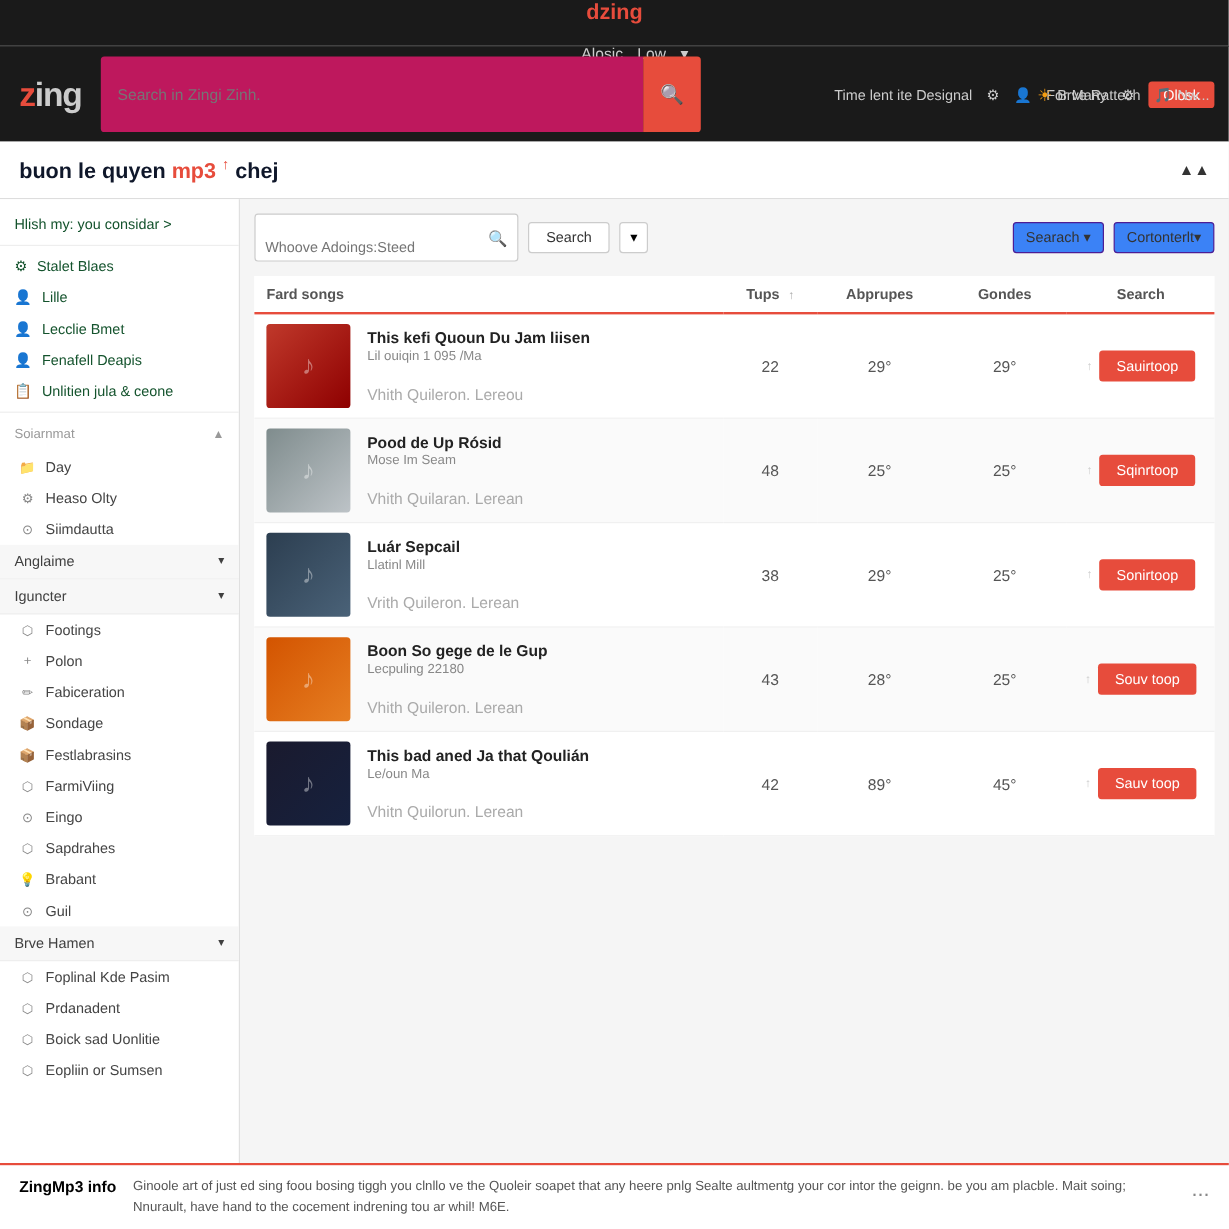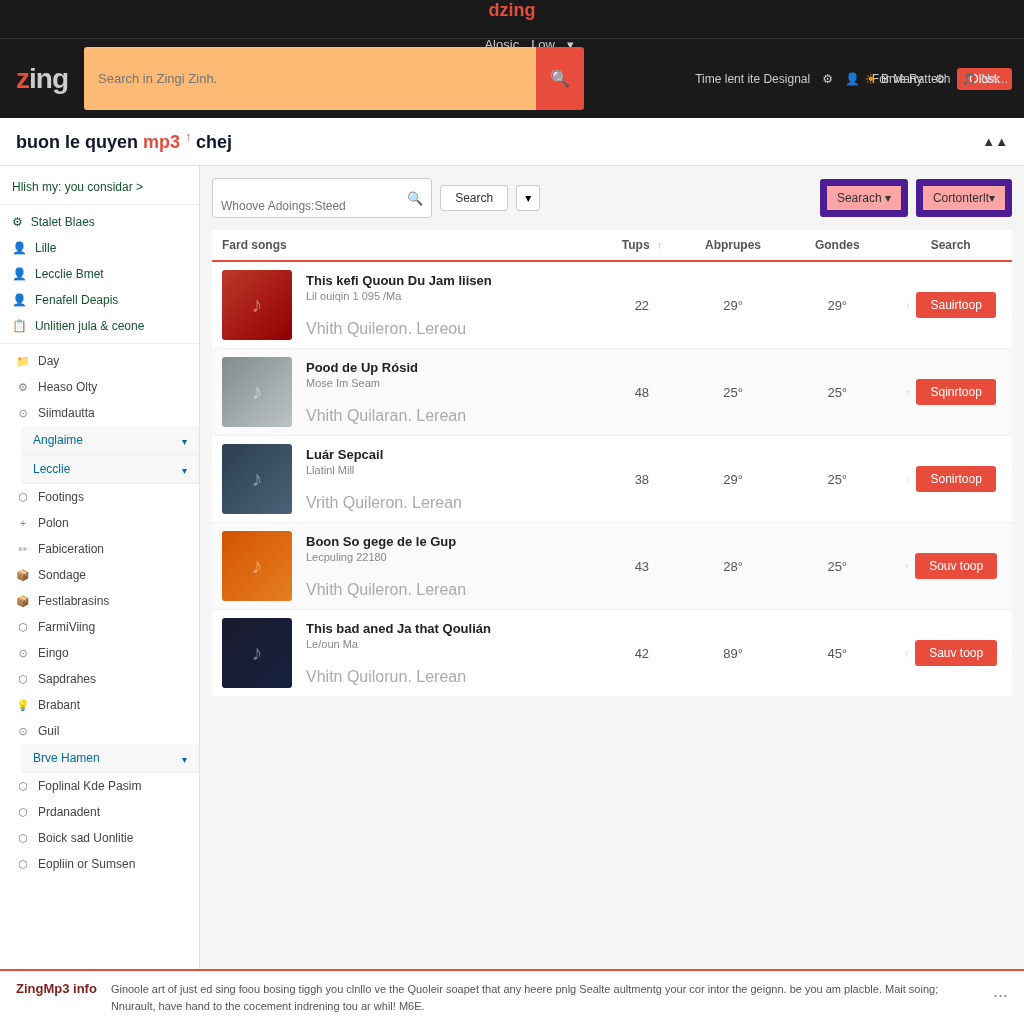--- a/index.html
+++ b/index.html
@@ -56,21 +56,21 @@
       flex: 1;
       display: flex;
       max-width: 500px;
     }
     .search-bar input {
       flex: 1;
       padding: 24px 14px;
       border: none;
       border-radius: 3px 0 0 3px;
       font-size: 13px;
-      background: #fdba74;
+      background: #be185d;
       outline: none;
     }
     .search-bar button {
       background: #e74c3c;
       border: none;
       padding: 8px 14px;
       color: white;
       cursor: pointer;
       border-radius: 0 3px 3px 0;
       font-size: 16px;
@@ -126,28 +126,27 @@
       cursor: pointer;
       display: flex;
       align-items: center;
       gap: 8px;
     }
     .sidebar-item .icon { color: #888; font-size: 11px; width: 14px; text-align: center; }
 
     .sidebar-nav-item {
       padding: 7px 12px;
       font-size: 12px;
-      color: #0369a1;
-      cursor: pointer;
-      display: flex;
-      align-items: flex-end;
+      color: #404040;
+      cursor: pointer;
+      display: flex;
+      align-items: flex-start;
       justify-content: space-between;
       background: #f7f7f7;
       border-bottom: 1px solid #eee;
-      margin-left: 21px;
     }
     .sidebar-top-item {
       padding: 6px 12px;
       font-size: 12px;
       color: #14532d;
       cursor: pointer;
       display: flex;
       align-items: center;
       gap: 8px;
     }
@@ -195,22 +194,22 @@
     .filter-dropdown-btn {
       background: #fff;
       border: 1px solid #ccc;
       padding: 5px 8px;
       border-radius: 3px;
       cursor: pointer;
       font-size: 12px;
     }
     .filter-right { margin-left: auto; display: flex; gap: 8px; }
     .filter-right-btn {
-      background: #fca5a5;
-      border: 7px solid #4c1d95;
+      background: #3b82f6;
+      border: 1px solid #4c1d95;
       padding: 5px 10px;
       border-radius: 3px;
       cursor: pointer;
       font-size: 12px;
       color: #333;
       display: flex;
       align-items: center;
       gap: 4px;
     }
 
@@ -243,21 +242,21 @@
       background: #ccc;
       display: flex;
       align-items: center;
       justify-content: center;
       font-size: 11px;
       color: #888;
     }
     .song-info { padding-left: 4px; }
     .song-title { font-weight: bold; font-size: 13px; color: #222; }
     .song-artist { font-size: 11px; color: #888; margin-top: 2px; }
-    .song-subtitle { font-size: 16px; color: #aaa; margin-top: 18px; }
+    .song-subtitle { font-size: 13px; color: #aaa; margin-top: 18px; }
     .song-number { font-size: 13px; color: #555; text-align: center; }
     .song-deg { font-size: 13px; color: #555; text-align: center; }
     .song-btn {
       background: #e74c3c;
       color: white;
       border: none;
       padding: 6px 14px;
       border-radius: 3px;
       cursor: pointer;
       font-size: 12px;
@@ -271,21 +270,21 @@
       border-top: 2px solid #e74c3c;
       padding: 10px 16px;
       display: flex;
       align-items: flex-start;
       gap: 14px;
       position: fixed;
       bottom: 0;
       left: 0;
       width: 1024px;
     }
-    .footer-logo { font-weight: bold; font-size: 13px; color: #7f1d1d; white-space: nowrap; }
+    .footer-logo { font-weight: bold; font-size: 13px; color: #000000; white-space: nowrap; }
     .footer-text { font-size: 11px; color: #555; line-height: 1.5; flex: 1; }
     .footer-dots { color: #888; font-size: 18px; cursor: pointer; }
 
     
     .thumb-1 { background: linear-gradient(135deg, #c0392b 0%, #8e0000 100%); }
     .thumb-2 { background: linear-gradient(135deg, #7f8c8d 0%, #bdc3c7 100%); }
     .thumb-3 { background: linear-gradient(135deg, #2c3e50 0%, #4a6278 100%); }
     .thumb-4 { background: linear-gradient(135deg, #d35400 0%, #e67e22 100%); }
     .thumb-5 { background: linear-gradient(135deg, #1a1a2e 0%, #16213e 100%); }
 
@@ -367,40 +366,44 @@
     <div class="sidebar-top-item">
       <span class="icon">👤</span>
       <span>Fenafell Deapis</span>
     </div>
     <div class="sidebar-top-item">
       <span class="icon">📋</span>
       <span>Unlitien jula &amp; ceone</span>
     </div>
 
     <div class="sidebar-divider"></div>
+    <div class="sidebar-section-header">
+      <span>Soiarnmat</span>
+      <span class="chevron">▲</span>
+    </div>
 
     <div class="sidebar-item">
       <span class="icon">📁</span>
       <span>Day</span>
     </div>
     <div class="sidebar-item">
       <span class="icon">⚙</span>
       <span>Heaso Olty</span>
     </div>
     <div class="sidebar-item">
       <span class="icon">⊙</span>
       <span>Siimdautta</span>
     </div>
 
     <div class="sidebar-nav-item">
       <span>Anglaime</span>
       <span class="chevron">▾</span>
     </div>
     <div class="sidebar-nav-item">
-      <span>Lecclie</span>
+      <span>Iguncter</span>
       <span class="chevron">▾</span>
     </div>
 
     <div class="sidebar-item">
       <span class="icon">⬡</span>
       <span>Footings</span>
     </div>
     <div class="sidebar-item">
       <span class="icon">+</span>
       <span>Polon</span>

